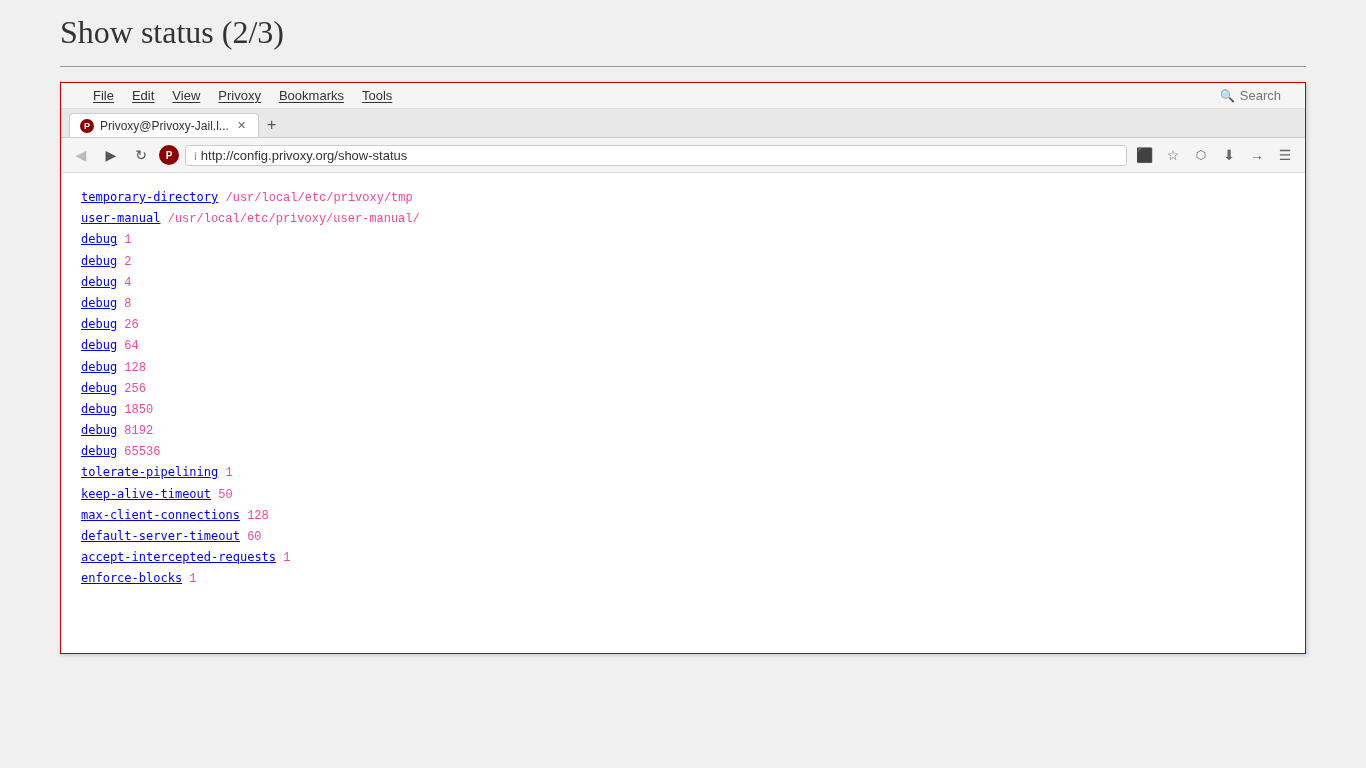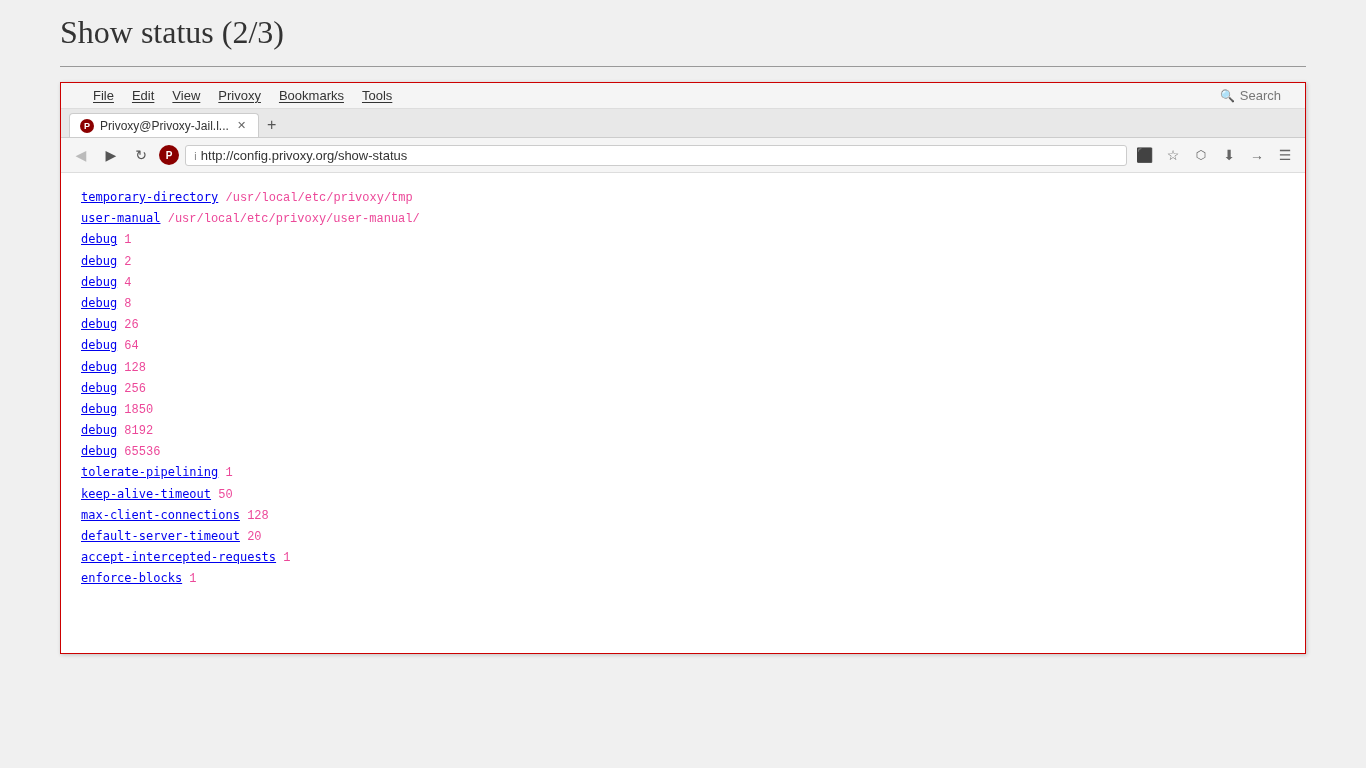--- a/index.html
+++ b/index.html
@@ -321,19 +321,19 @@
         <span class="config-line"><span class="config-key">debug</span><span class="config-val"> 26</span></span>
         <span class="config-line"><span class="config-key">debug</span><span class="config-val"> 64</span></span>
         <span class="config-line"><span class="config-key">debug</span><span class="config-val"> 128</span></span>
         <span class="config-line"><span class="config-key">debug</span><span class="config-val"> 256</span></span>
         <span class="config-line"><span class="config-key">debug</span><span class="config-val"> 1850</span></span>
         <span class="config-line"><span class="config-key">debug</span><span class="config-val"> 8192</span></span>
         <span class="config-line"><span class="config-key">debug</span><span class="config-val"> 65536</span></span>
         <span class="config-line"><span class="config-key">tolerate-pipelining</span><span class="config-val"> 1</span></span>
         <span class="config-line"><span class="config-key">keep-alive-timeout</span><span class="config-val"> 50</span></span>
         <span class="config-line"><span class="config-key">max-client-connections</span><span class="config-val"> 128</span></span>
-        <span class="config-line"><span class="config-key">default-server-timeout</span><span class="config-val"> 20</span></span>
+        <span class="config-line"><span class="config-key">default-server-timeout</span><span class="config-val"> 60</span></span>
         <span class="config-line"><span class="config-key">accept-intercepted-requests</span><span class="config-val"> 1</span></span>
         <span class="config-line"><span class="config-key">enforce-blocks</span><span class="config-val"> 1</span></span>
       </div>
   </div>
 
 </div>
 
 </body></html>

